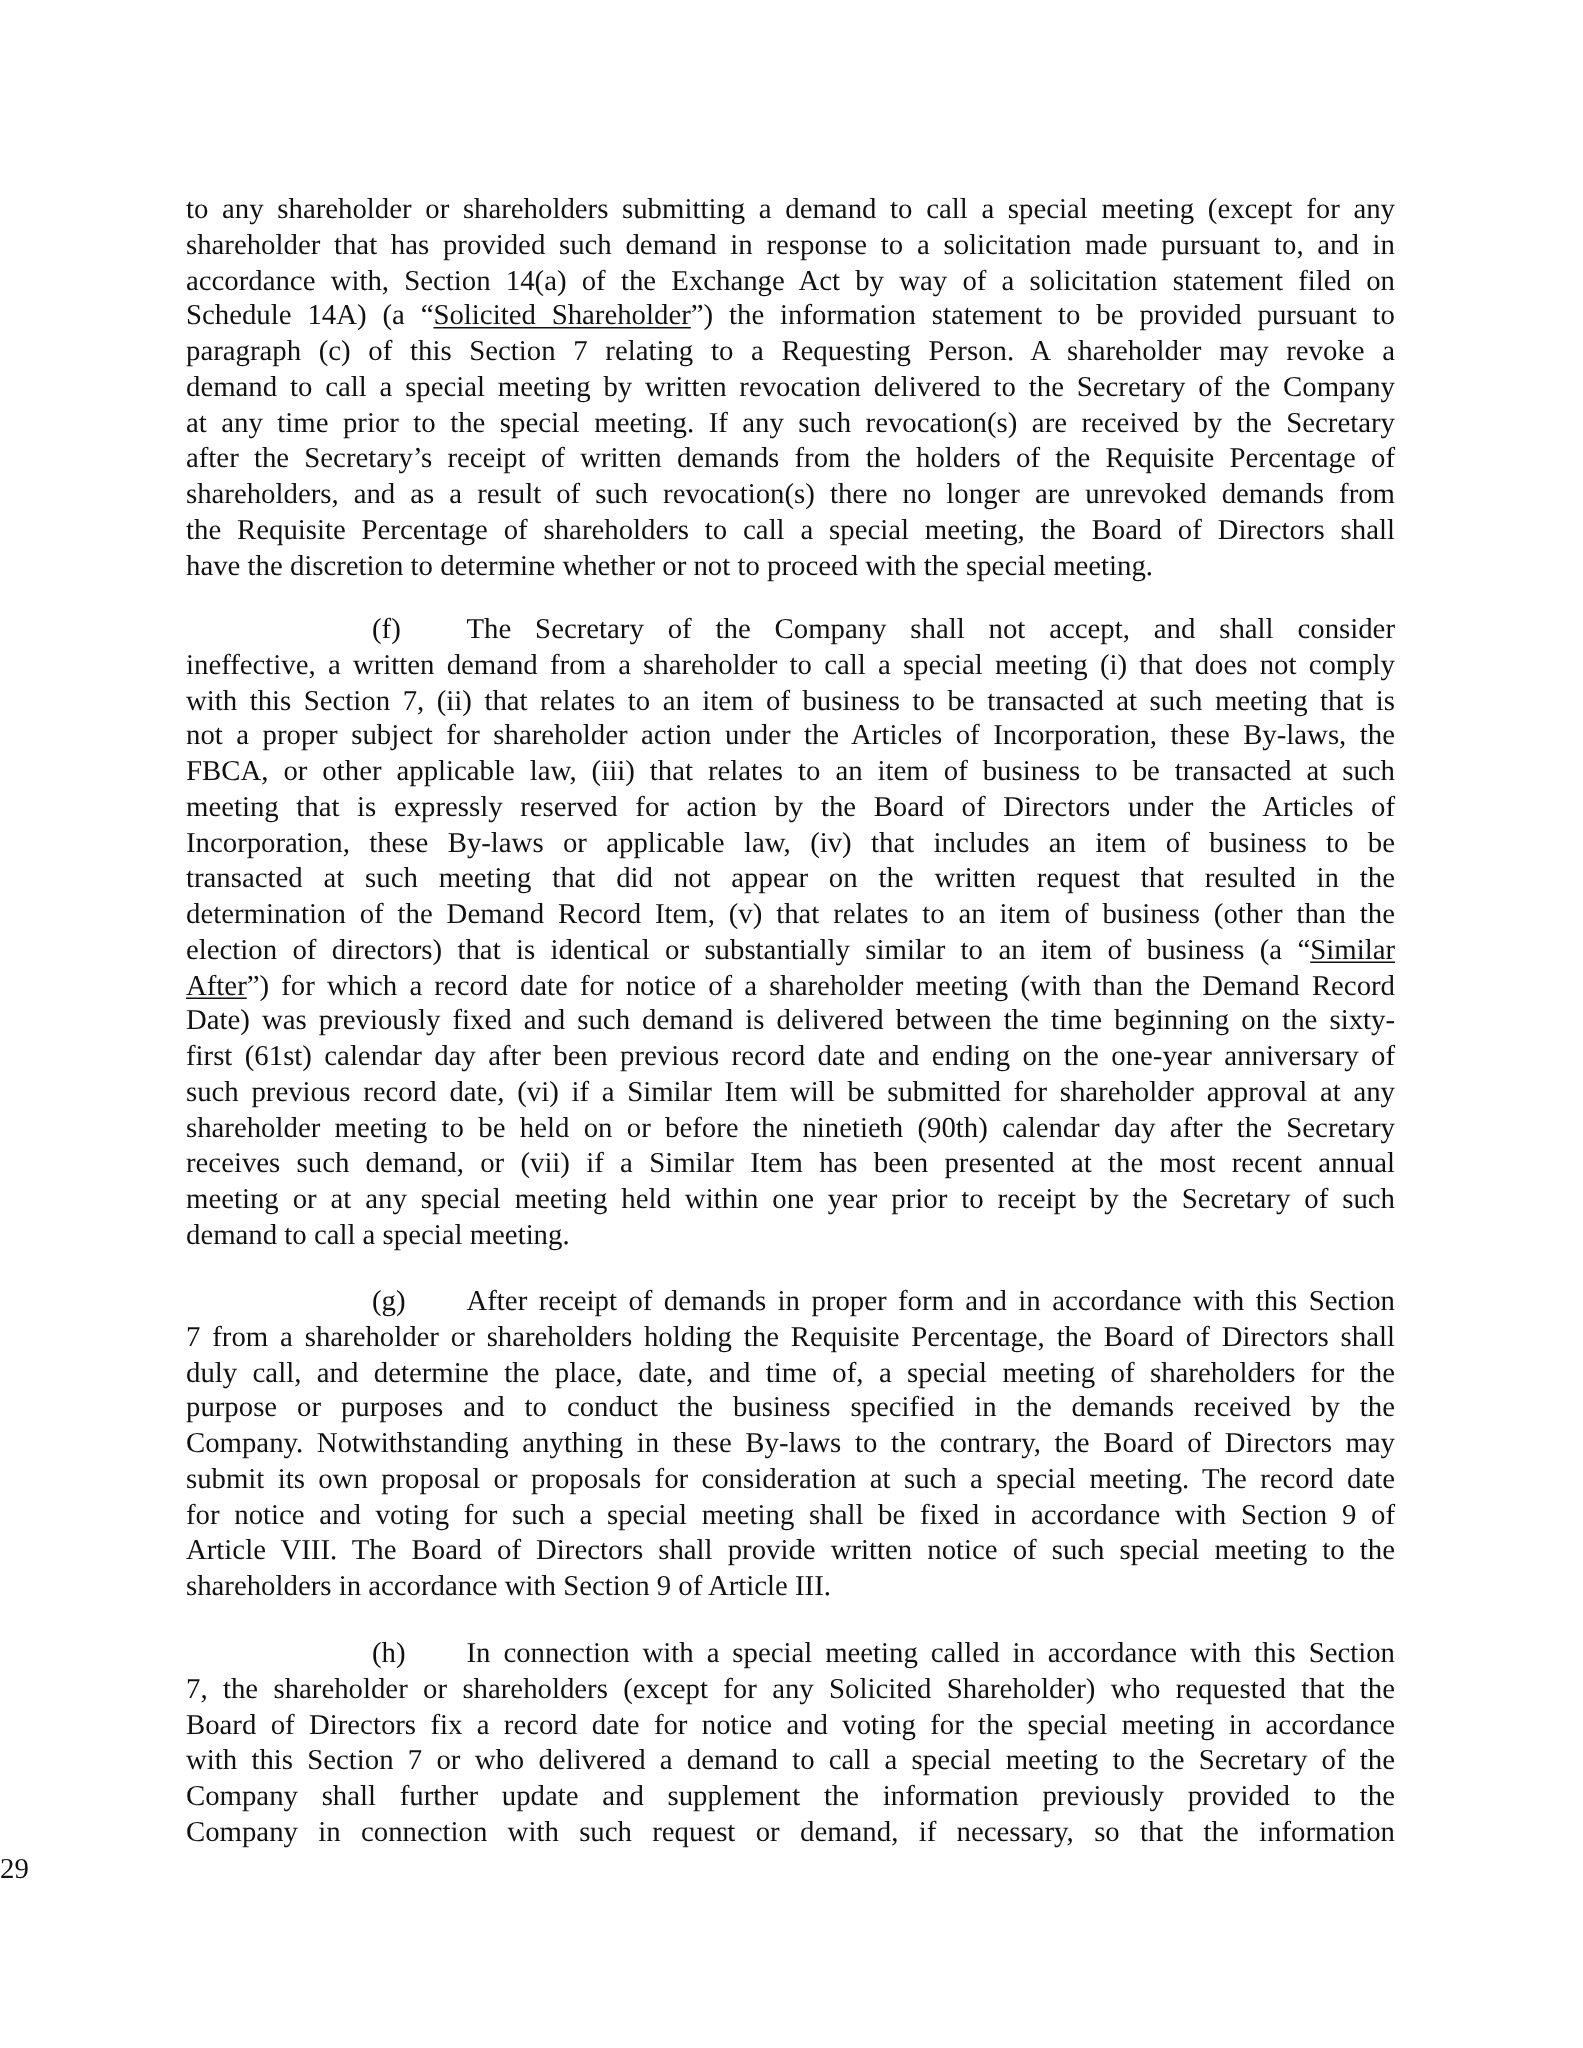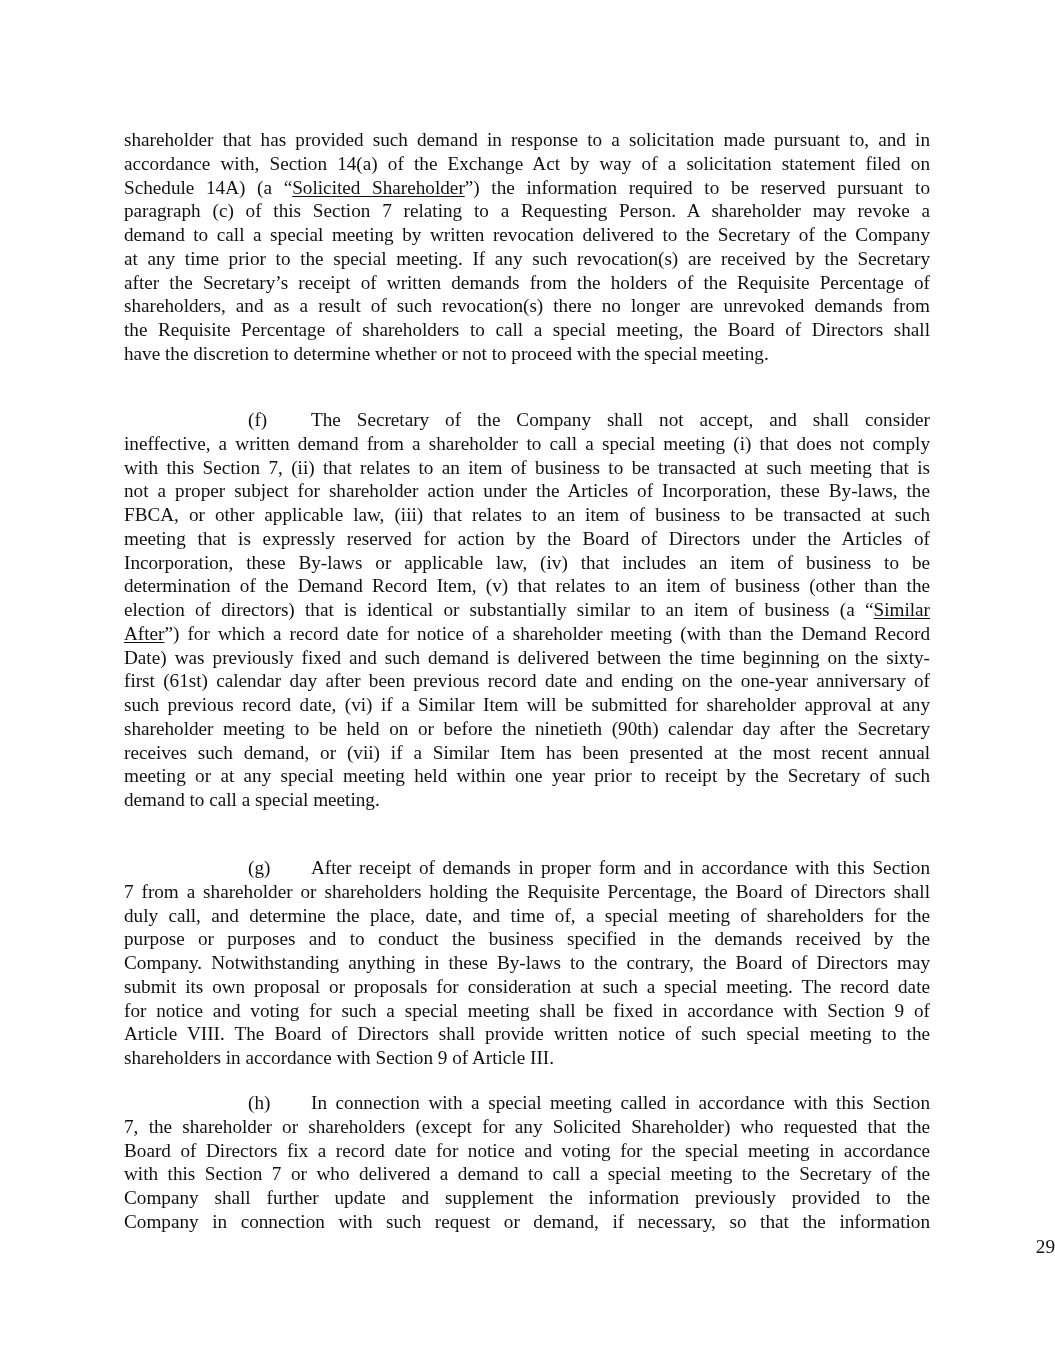--- a/index.html
+++ b/index.html
@@ -50,51 +50,53 @@
     .u {
       text-decoration: underline;
       text-underline-offset: 2px;
       text-decoration-thickness: 1px;
     }
     .page-number {
       position: absolute;
       left: 0;
       width: 1055px;
       top: 1235px;
-      text-align: right;
+      text-align: left;
       font-size: 19.2px;
       line-height: 23.75px;
     }
   </style>
 </head>
 <body>
 
 <div class="page">
 
   <div class="para" style="top:128px;">
+    <span class="line">to any shareholder or shareholders submitting a demand to call a special meeting (except for any</span>
     <span class="line">shareholder that has provided such demand in response to a solicitation made pursuant to, and in</span>
     <span class="line">accordance with, Section 14(a) of the Exchange Act by way of a solicitation statement filed on</span>
-    <span class="line"><span>Schedule 14A) (a “</span><span class="u">Solicited Shareholder</span><span>”) the information required to be reserved pursuant to</span></span>
+    <span class="line"><span>Schedule 14A) (a “</span><span class="u">Solicited Shareholder</span><span>”) the information statement to be provided pursuant to</span></span>
     <span class="line">paragraph (c) of this Section 7 relating to a Requesting Person.  A shareholder may revoke a</span>
     <span class="line">demand to call a special meeting by written revocation delivered to the Secretary of the Company</span>
     <span class="line">at any time prior to the special meeting. If any such revocation(s) are received by the Secretary</span>
     <span class="line">after the Secretary’s receipt of written demands from the holders of the Requisite Percentage of</span>
     <span class="line">shareholders, and as a result of such revocation(s) there no longer are unrevoked demands from</span>
     <span class="line">the Requisite Percentage of shareholders to call a special meeting, the Board of Directors shall</span>
     <span class="line last">have the discretion to determine whether or not to proceed with the special meeting.</span>
   </div>
 
   <div class="para" style="top:408px;">
     <span class="line indent"><span class="label">(f)</span><span>The Secretary of the Company shall not accept, and shall consider</span></span>
     <span class="line">ineffective, a written demand from a shareholder to call a special meeting (i) that does not comply</span>
     <span class="line">with this Section 7, (ii) that relates to an item of business to be transacted at such meeting that is</span>
     <span class="line">not a proper subject for shareholder action under the Articles of Incorporation, these By-laws, the</span>
     <span class="line">FBCA, or other applicable law, (iii) that relates to an item of business to be transacted at such</span>
     <span class="line">meeting that is expressly reserved for action by the Board of Directors under the Articles of</span>
     <span class="line">Incorporation, these By-laws or applicable law, (iv) that includes an item of business to be</span>
+    <span class="line">transacted at such meeting that did not appear on the written request that resulted in the</span>
     <span class="line">determination of the Demand Record Item, (v) that relates to an item of business (other than the</span>
     <span class="line"><span>election of directors) that is identical or substantially similar to an item of business (a “</span><span class="u">Similar</span></span>
     <span class="line"><span class="u">After</span><span>”) for which a record date for notice of a shareholder meeting (with than the Demand Record</span></span>
     <span class="line">Date) was previously fixed and such demand is delivered between the time beginning on the sixty-</span>
     <span class="line">first (61st) calendar day after been previous record date and ending on the one-year anniversary of</span>
     <span class="line">such previous record date, (vi) if a Similar Item will be submitted for shareholder approval at any</span>
     <span class="line">shareholder meeting to be held on or before the ninetieth (90th) calendar day after the Secretary</span>
     <span class="line">receives such demand, or (vii) if a Similar Item has been presented at the most recent annual</span>
     <span class="line">meeting or at any special meeting held within one year prior to receipt by the Secretary of such</span>
     <span class="line last">demand to call a special meeting.</span>

